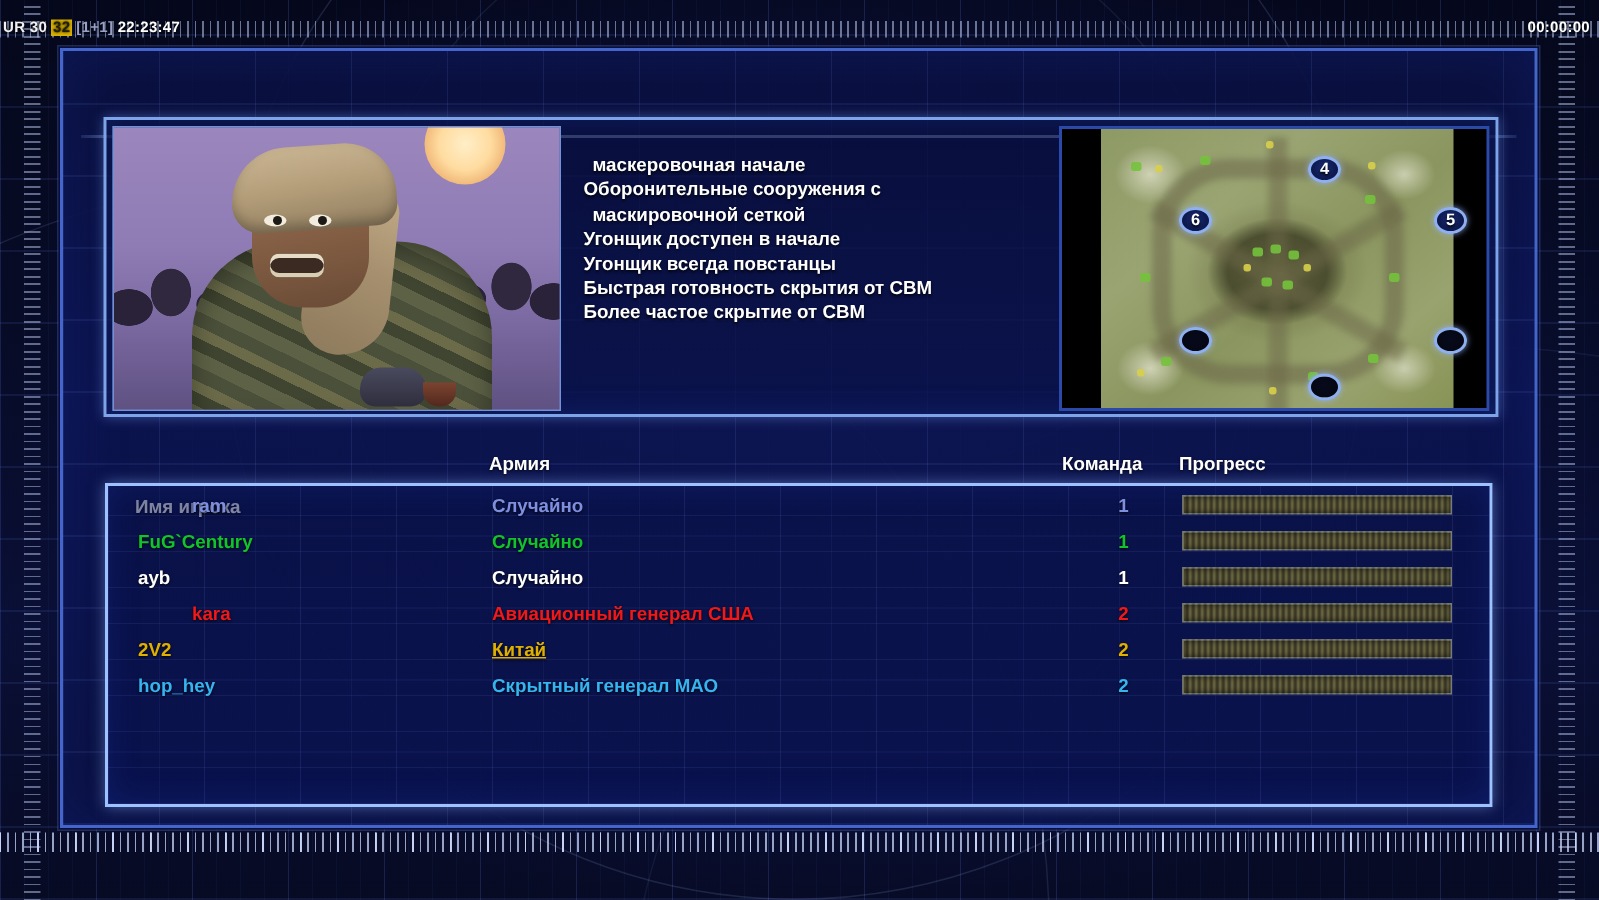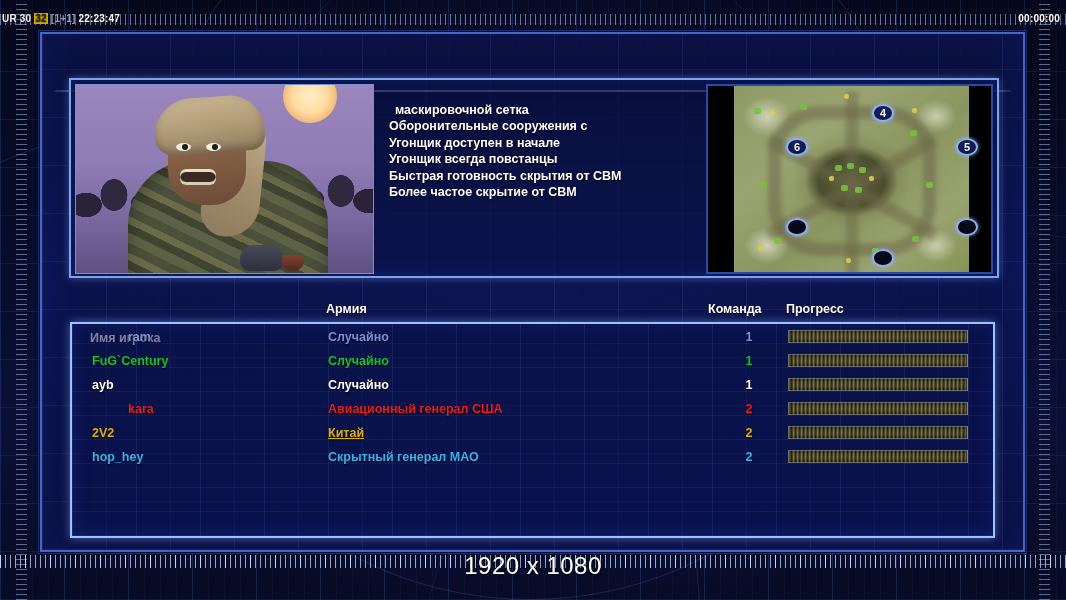--- a/index.html
+++ b/index.html
@@ -406,22 +406,23 @@
           </div>
         <div class="eye r">
             <div class="pupil"></div>
           </div>
         <div class="mouth"></div>
         <div class="teapot"></div>
         <div class="cup"></div>
       </div>
 
       <div class="desc">
-          <div class="line ind">маскировочной сетка</div>
+          <div class="line ind">маскеровочная начале</div>
           <div class="line">Оборонительные сооружения с</div>
+          <div class="line ind">маскировочной сеткой</div>
           <div class="line">Угонщик доступен в начале</div>
           <div class="line">Угонщик всегда повстанцы</div>
           <div class="line">Быстрая готовность скрытия от СВМ</div>
           <div class="line">Более частое скрытие от СВМ</div>
         </div>
 
       <div class="minimap">
         <div class="terrain">
           <div class="hexroad"></div>
           <div class="spoke" style="transform:rotate(-90deg);"></div>
@@ -520,15 +521,14 @@
             <div class="cell army" style="color: rgb(53, 180, 240);">Скрытный генерал МАО</div>
             <div class="cell team" style="color: rgb(53, 180, 240);">2</div>
             <div class="cell prog">
               <div class="bar" style="width: 180px;"></div>
             </div>
           </div>
         </div>
     </div>
   </div>
 
-  <div class="resolution">1920 x 1080</div>
 
 </div>
 
 </body></html>

